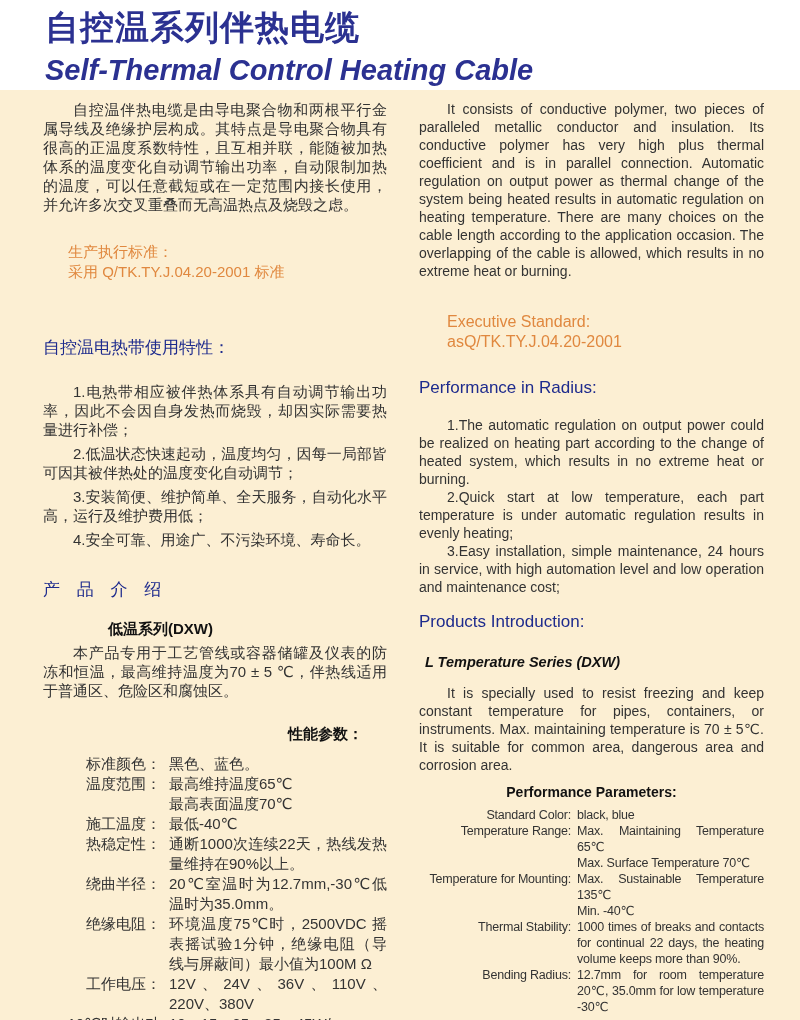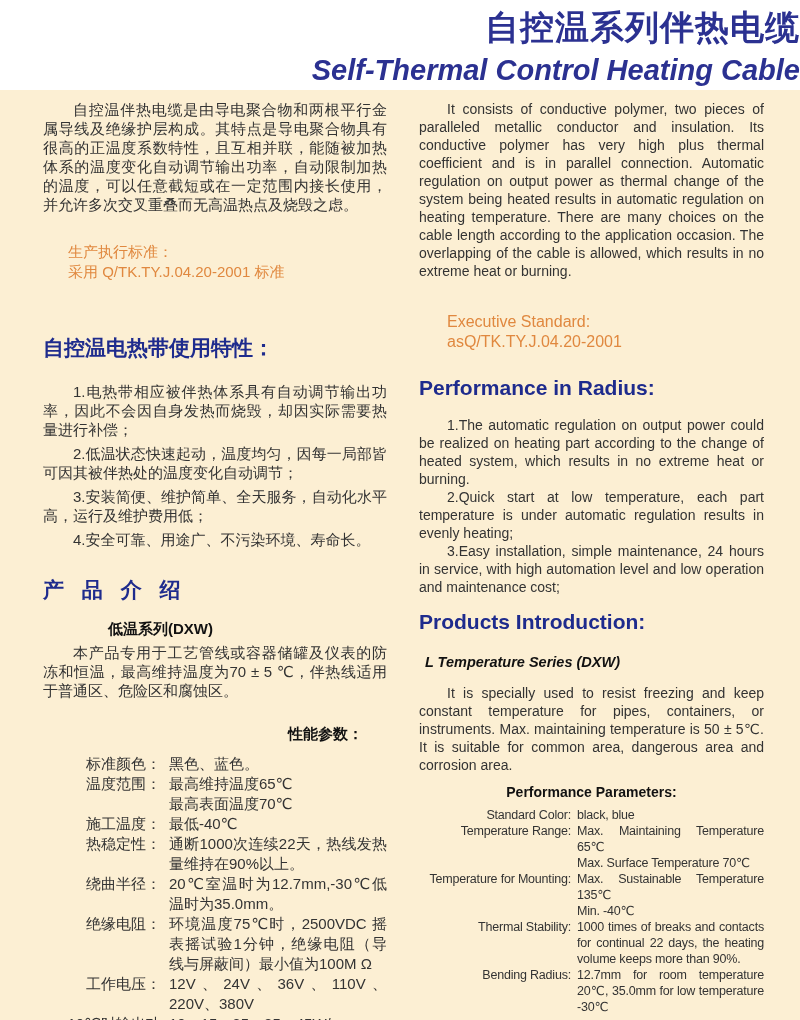--- a/index.html
+++ b/index.html
@@ -6,21 +6,21 @@
   html, body { margin: 0; padding: 0; }
   body {
     width: 800px; height: 1020px;
     background: #ffffff;
     font-family: "Liberation Sans", "DejaVu Sans", sans-serif;
     color: #333333;
   }
   .page { width: 800px; height: 1020px; overflow: hidden; }
 
   
-  .header { height: 90px; background: #ffffff; padding: 5px 0 0 45px; text-align: right; }
+  .header { height: 90px; background: #ffffff; padding: 5px 0 0 45px; }
   .title-cn {
     margin: 0; font-size: 34px; font-weight: 800; letter-spacing: 1px;
     color: #2b3191;
   }
   .title-en {
     margin: 3px 0 0 0; font-size: 29px; font-weight: 800; font-style: italic;
     color: #2b3191; letter-spacing: 0px;
   }
 
   
@@ -45,21 +45,21 @@
 
   
   .standard-block {
     color: #e0883f; font-size: 15px; line-height: 20px;
     margin: 28px 0 0 25px;
   }
   .standard-block.en { font-size: 16px; margin: 32px 0 0 28px; }
 
   
   .sec-heading {
-    color: #1e2b8d; font-weight: bold; font-size: 21px; line-height: 20px;
+    color: #1e2b8d; font-weight: normal; font-size: 17px; line-height: 20px;
     margin: 0;
   }
   .usage-heading-cn { margin-top: 56px; }
   .usage-heading-en { margin-top: 26px; }
   .products-heading-cn { margin-top: 30px; letter-spacing: 6px; line-height: 22px; }
   .products-heading-en { margin-top: 16px; }
 
   
   .usage-list { margin-top: 24px; }
   .usage-list.en { margin-top: 18px; }
@@ -213,21 +213,21 @@
       <div class="usage-list en">
         <p class="usage-item-en">1.The automatic regulation on output power could be realized on heating part according to the change of heated system, which results in no extreme heat or burning.</p>
         <p class="usage-item-en">2.Quick start at low temperature, each part temperature is under automatic regulation results in evenly heating;</p>
         <p class="usage-item-en">3.Easy installation, simple maintenance, 24 hours in service, with high automation level and low operation and maintenance cost;</p>
       </div>
 
       <h3 class="sec-heading products-heading-en">Products Introduction:</h3>
 
       <div class="series-en">L Temperature Series (DXW)</div>
 
-      <p class="series-desc-en">It is specially used to resist freezing and keep constant temperature for pipes, containers, or instruments. Max. maintaining temperature is 50 ± 5℃. It is suitable for common area, dangerous area and corrosion area.</p>
+      <p class="series-desc-en">It is specially used to resist freezing and keep constant temperature for pipes, containers, or instruments. Max. maintaining temperature is 70 ± 5℃. It is suitable for common area, dangerous area and corrosion area.</p>
 
       <div class="params-heading-en">Performance Parameters:</div>
 
       <div class="params-table en">
         <div class="prow">
           <div class="plabel">Standard Color:</div>
           <div class="pvalue">black, blue</div>
         </div>
         <div class="prow">
           <div class="plabel">Temperature Range:</div>

